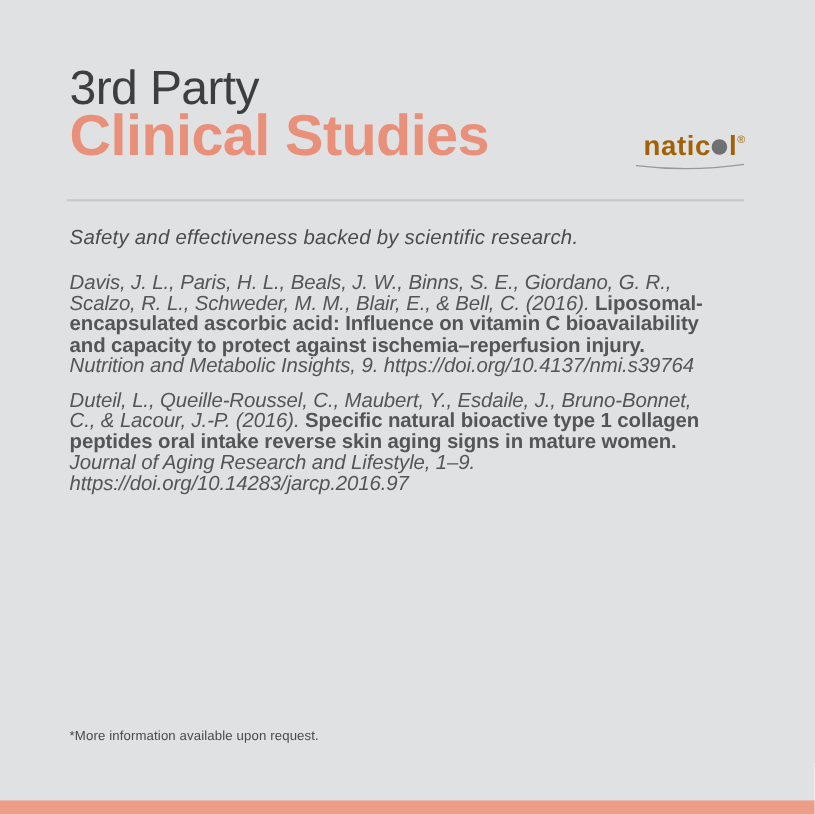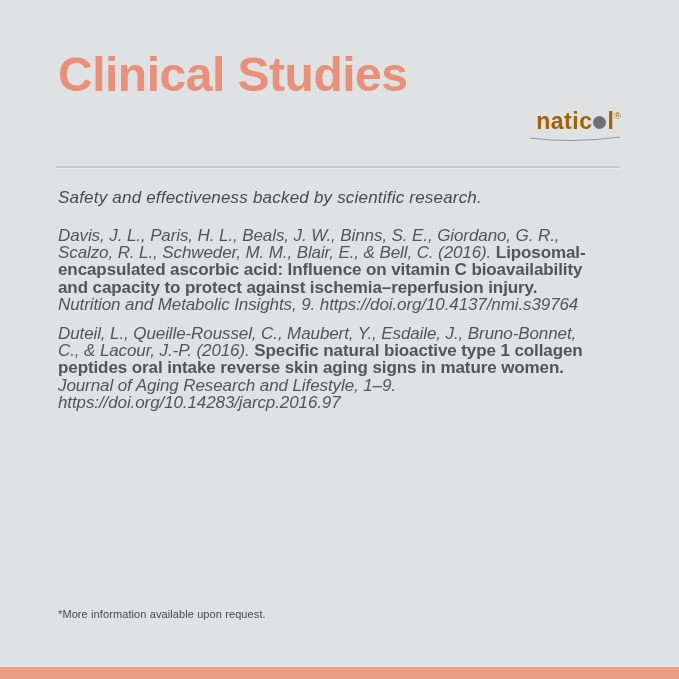--- a/index.html
+++ b/index.html
@@ -63,20 +63,21 @@
     position: absolute; left: 0; right: 0; bottom: 0; height: 12px;
     background: #ec9d87;
   }
 </style>
 </head>
 <body>
 
 <div class="slide">
 
   <div class="titles">
+    <h1 class="title-line1">3rd Party</h1>
     <h1 class="title-line2">Clinical Studies</h1>
   </div>
 
   <div class="logo">
     <span class="logo-text"><span>natic</span><span class="logo-dot"></span><span>l</span><span class="logo-reg">®</span></span>
     <svg class="logo-swoosh" width="92" height="8" viewBox="0 0 92 8">
       <path d="M1,3 Q46,8.5 91,2" fill="none" stroke="#97989b" stroke-width="1.2"></path>
     </svg>
   </div>
 

